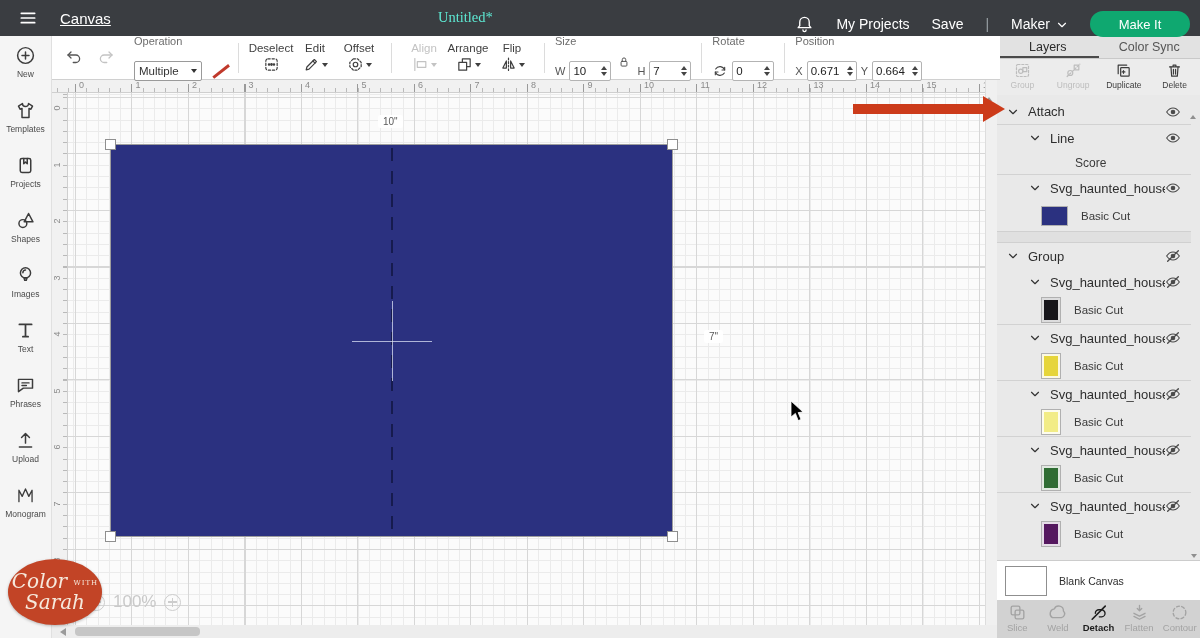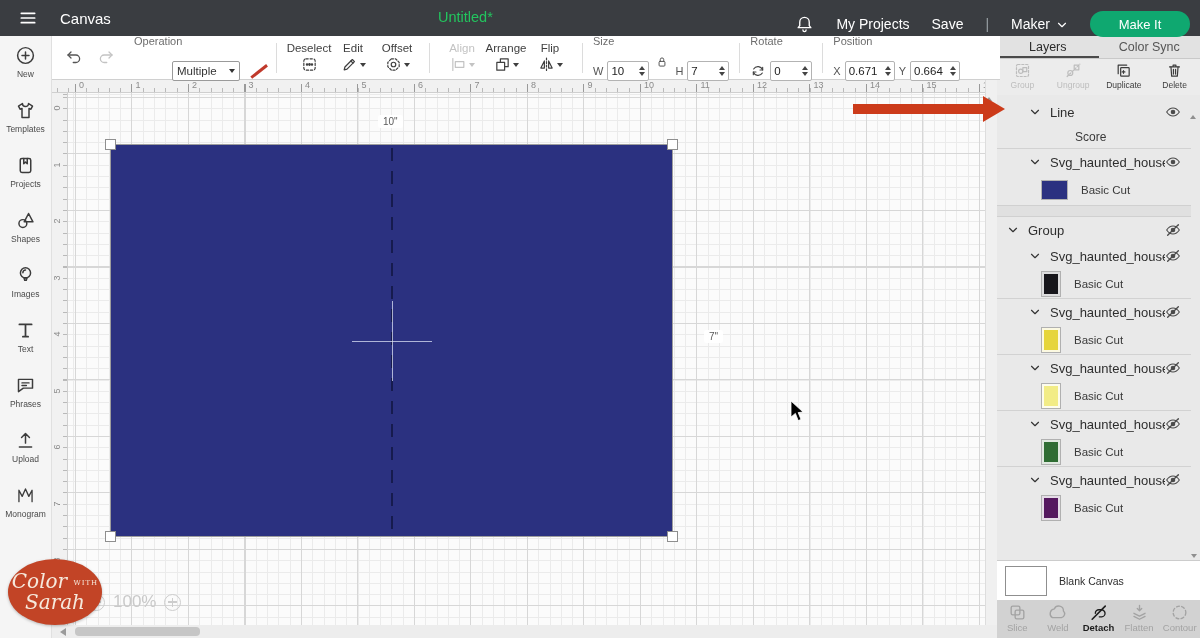--- a/index.html
+++ b/index.html
@@ -3,43 +3,43 @@
 <meta charset="utf-8">
 <style>
   * { margin:0; padding:0; box-sizing:border-box; }
   html,body { width:1200px; height:638px; overflow:hidden; font-family:"Liberation Sans",sans-serif; background:#fff; }
   #app { position:relative; width:1200px; height:638px; overflow:hidden; }
 
   
   .header { position:absolute; left:0; top:0; width:1200px; height:36px; background:#3a3d41; display:flex; align-items:center; z-index:40; }
   .hamburger { width:24px; height:16px; margin-left:16px; color:#fff; cursor:pointer; }
   .hamburger svg { width:24px; height:16px; }
-  .page-title { color:#fff; font-size:15px; margin-left:20px; }
-  .doc-title { position:absolute; left:438px; top:9px; color:#22c55e; font-size:14.5px; }
+  .page-title { color:#fff; font-size:15px; margin-left:20px;text-decoration:underline; }
+  .doc-title { position:absolute; left:438px; top:9px; color:#5eead4; font-size:14.5px;font-family:Liberation Serif, serif; }
   .hdr-right { position:absolute; right:10px; top:0; height:48px; display:flex; align-items:center; gap:22px; }
   .bell { width:19px; height:19px; color:#fff; }
   .bell svg{ width:19px; height:19px; }
   .hdr-link { color:#fff; font-size:14px; cursor:pointer; }
   .hdr-sep { color:#9aa0a6; font-size:14px; }
   .machine { display:flex; align-items:center; gap:6px; color:#fff; font-size:14px; cursor:pointer; }
   .machine .chev { width:12px; height:12px; }
   .machine .chev svg{ width:12px; height:12px; }
   .make-it { background:#0fa870; color:#fff; border:none; border-radius:16px; font-size:13px; font-family:inherit; width:100px; height:26px; cursor:pointer; }
 
   
   .toolbar { position:absolute; left:52px; top:36px; width:948px; height:44px; background:#fff; border-bottom:1px solid #d0d0d0; display:flex; align-items:center; padding-left:12px; z-index:30; }
   .ic { display:inline-flex; align-items:center; justify-content:center; }
   .ic svg { display:block; }
   .tb-undo { display:flex; gap:12px; margin-right:18px; }
   .tb-undo .ic { width:20px; height:18px; color:#555; cursor:pointer; }
   .tb-undo .ic svg{ width:20px; height:18px; }
   .tb-undo .disabled { color:#c3c3c3; }
   .tb-lbl { font-size:11px; color:#6d6d6d; margin-bottom:2px; }
   .tb-block { display:flex; flex-direction:column; justify-content:center;gap:12px; }
-  .op-row { display:flex; align-items:center; gap:8px;margin-left:38px; }
+  .op-row { display:flex; align-items:center; gap:8px; }
   .op-select { width:68px; height:20px; border:1px solid #9a9a9a; border-radius:2px; display:flex; align-items:center; justify-content:space-between; padding:0 4px; font-size:11.5px; color:#333; cursor:pointer; background:#fff; }
   .pen-swatch { width:18px; height:16px; position:relative; cursor:pointer; }
   .pen-swatch::after { content:""; position:absolute; left:1px; top:7px; width:20px; height:2.5px; background:#c0392b; transform:rotate(-38deg); }
   .vdiv { width:1px; height:30px; background:#dcdcdc; margin:0 10px; }
   .tb-btn { display:flex; flex-direction:column; align-items:center; width:44px; cursor:pointer; }
   .tb-btn .lbl { font-size:11.5px; color:#3f3f3f; margin-bottom:2px; }
   .tb-btn .irow { display:flex; align-items:center; gap:2px; color:#3f3f3f; }
   .tb-btn .irow .ic { width:17px; height:17px; }
   .tb-btn .irow .ic svg { width:17px; height:17px; }
   .tb-btn.disabled .lbl, .tb-btn.disabled .irow { color:#c3c3c3; }
@@ -545,20 +545,34 @@
             <svg viewBox="0 0 24 24" fill="none" stroke="currentColor" stroke-width="1.7" stroke-linecap="round" stroke-linejoin="round" width="100%" height="100%">
               <path d="M5 7h14M10 7V4.5h4V7"></path>
               <path d="M7 7l1 13h8l1-13"></path>
               <path d="M10.5 10.5v6.5M13.5 10.5v6.5"></path>
             </svg>
           </span>
           <span class="plbl">Delete</span>
         </div>
       </div>
     <div class="llist">
+        <div class="lyr-row lvl0 rule">
+          <span class="ic chev">
+            <svg viewBox="0 0 24 24" fill="none" stroke="currentColor" stroke-width="1.7" stroke-linecap="round" stroke-linejoin="round" width="100%" height="100%">
+              <path d="M5 8.5l7 7 7-7" stroke-width="2.3"></path>
+            </svg>
+          </span>
+          <span class="lname">Attach</span>
+          <span class="ic eye">
+            <svg viewBox="0 0 24 24" fill="none" stroke="currentColor" stroke-width="1.7" stroke-linecap="round" stroke-linejoin="round" width="100%" height="100%">
+              <path d="M2.5 12s4-6 9.5-6 9.5 6 9.5 6-4 6-9.5 6-9.5-6-9.5-6z"></path>
+              <circle cx="12" cy="12" r="2.6" fill="currentColor"></circle>
+            </svg>
+          </span>
+        </div>
         <div class="lyr-row lvl1">
           <span class="ic chev">
             <svg viewBox="0 0 24 24" fill="none" stroke="currentColor" stroke-width="1.7" stroke-linecap="round" stroke-linejoin="round" width="100%" height="100%">
               <path d="M5 8.5l7 7 7-7" stroke-width="2.3"></path>
             </svg>
           </span>
           <span class="lname">Line</span>
           <span class="ic eye">
             <svg viewBox="0 0 24 24" fill="none" stroke="currentColor" stroke-width="1.7" stroke-linecap="round" stroke-linejoin="round" width="100%" height="100%">
               <path d="M2.5 12s4-6 9.5-6 9.5 6 9.5 6-4 6-9.5 6-9.5-6-9.5-6z"></path>

